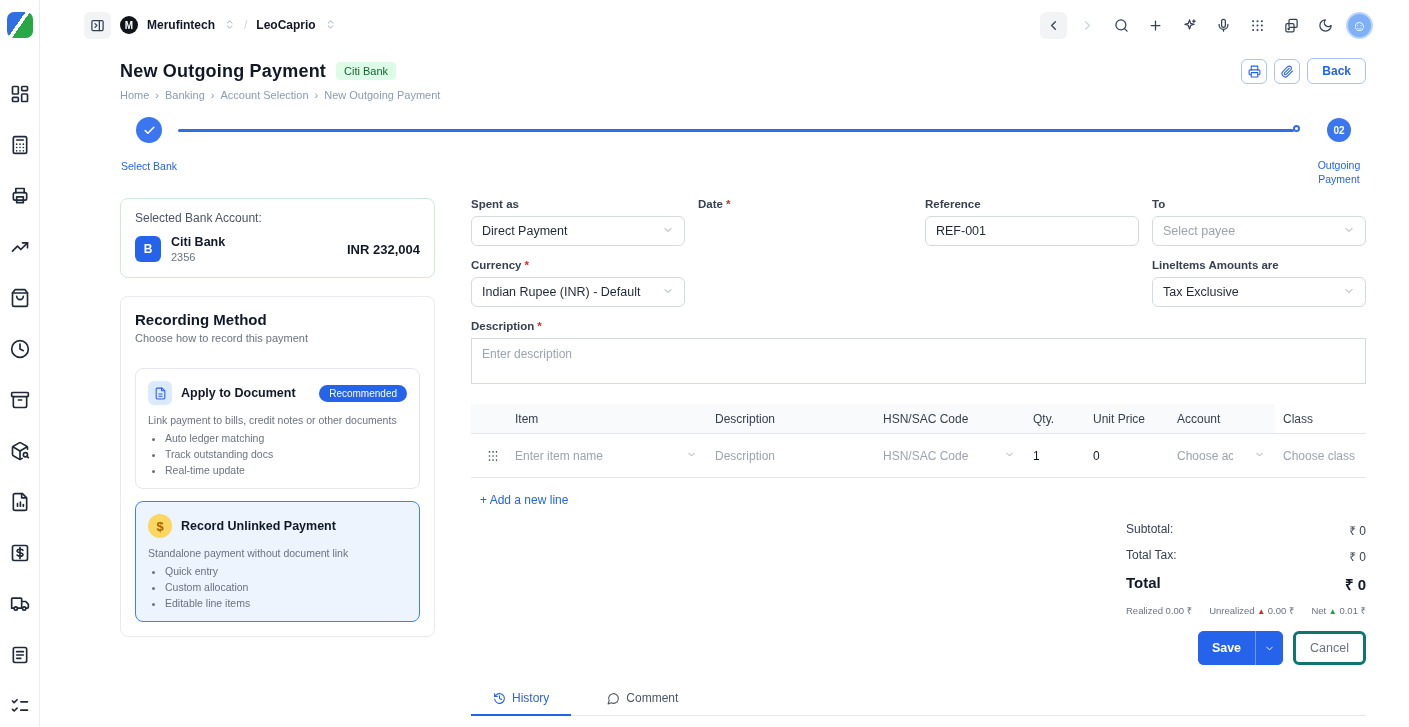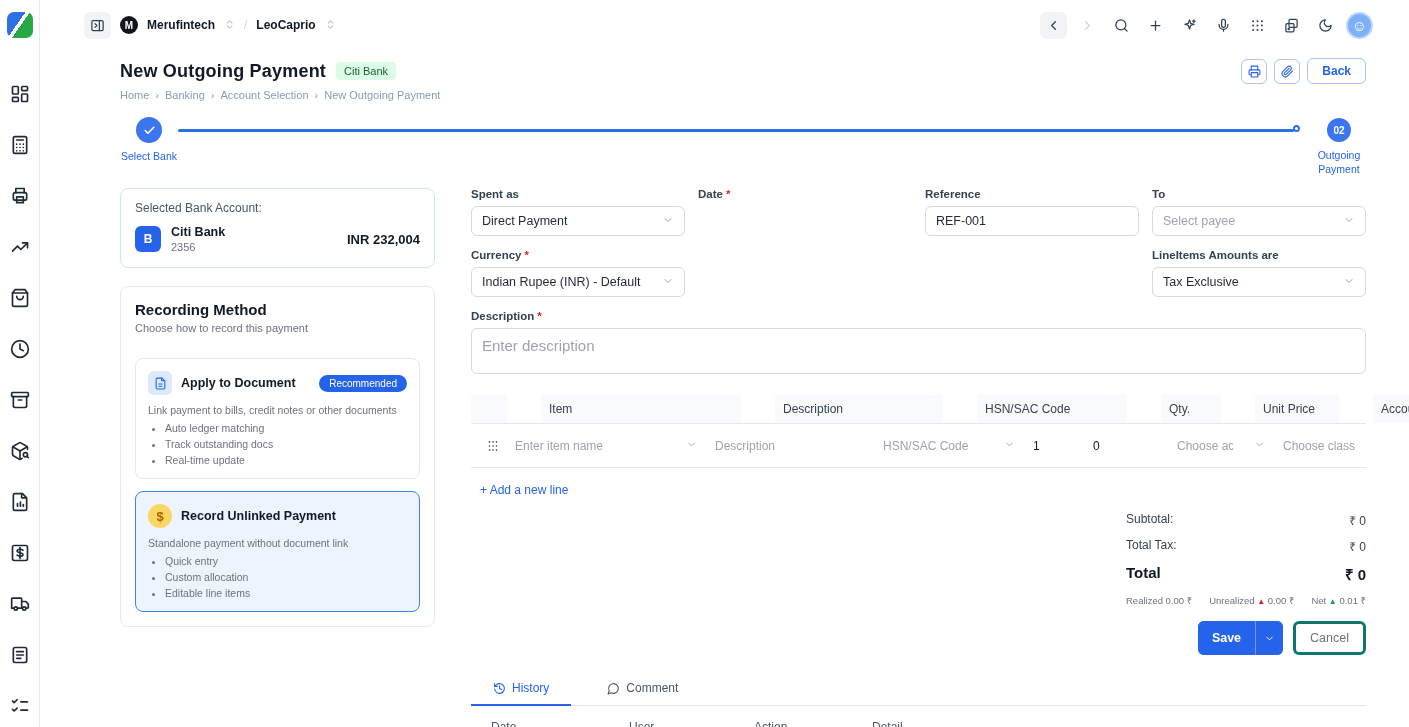--- a/index.html
+++ b/index.html
@@ -51,21 +51,21 @@
   .crumbs { margin-top:5px; font-size:11px; color:#8b9bb0; display:flex; gap:6px; align-items:center; }
   .crumbs .crumb { cursor:pointer; }
 
   
   .stepper { display:flex; align-items:flex-start; margin:16px 41px 8px 80px; }
   .step { display:flex; flex-direction:column; align-items:center; width:58px; flex:none; }
   .step-circle { width:26px; height:26px; border-radius:50%; background:#3b76f0; color:#fff;
     display:flex; align-items:center; justify-content:center; cursor:pointer; }
   .step-circle svg { width:13px; height:13px; stroke-width:3; }
   .step-circle.num { width:24px; height:24px; font-size:10px; font-weight:bold; margin-top:1px; }
-  .step-label { margin-top:6px; font-size:10.5px; color:#2563eb; text-align:center; line-height:1.35; }
+  .step-label { margin-top:16px; font-size:10.5px; color:#2563eb; text-align:center; line-height:1.35; }
   .step-line { flex:1; height:3px; background:#2f6fe4; border-radius:2px; margin-top:12px; }
   .step-dot { width:7px; height:7px; border:2px solid #2f6fe4; background:#fff; border-radius:50%;
     margin-top:8px; margin-left:-1px; flex:none; }
   .sp10 { width:10px; flex:none; }
 
   
   .content { display:flex; padding:4px 43px 0 80px; gap:36px; }
   .left-col { width:315px; flex:none; }
   .right-col { flex:1; min-width:0; }
 
@@ -102,27 +102,27 @@
   .req { color:#dc2626; }
   .control { height:30px; border:1px solid #d5d9e0; border-radius:6px; background:#fff;
     display:flex; align-items:center; padding:0 10px; font-size:12.5px; color:#1f2937; cursor:pointer;gap:8px; }
   .control .chev { margin-left:auto; color:#9ca3af; } .control .chev svg { width:12px; height:12px; }
   .control .cal { margin-left:auto; color:#374151; } .control .cal svg { width:13px; height:13px; }
   .control input { border:none; outline:none; width:100%; font-size:12.5px; color:#1f2937;
     font-family:"Liberation Sans", sans-serif; background:transparent; }
   .ph { color:#9ca3af; }
   .col4 { grid-column:4; }
   .desc-block { margin-bottom:16px; }
-  .desc-block textarea { width:100%; height:46px; border:1px solid #d5d9e0; border-radius:6px;
-    resize:none; padding:8px 10px; font-size:15px; font-family:"Liberation Sans", sans-serif; color:#1f2937; }
+  .desc-block textarea { width:100%; height:46px; border:1px solid #d5d9e0; border-radius:0;
+    resize:none; padding:8px 10px; font-size:12px; font-family:"Liberation Sans", sans-serif; color:#1f2937; }
   .desc-block textarea::placeholder { color:#9ca3af; }
 
   
   .it-grid { display:grid; grid-template-columns:36px 200px 168px 150px 60px 84px 106px 1fr; align-items:center; }
-  .it-head { height:30px; border-bottom:1px solid #e5e7eb;gap:34px; }
+  .it-head { height:30px; border-bottom:1px solid #e5e7eb; }
   .it-head > div { background:#f9fafb; height:100%; display:flex; align-items:center;
     font-size:12px; color:#374151; padding-left:8px; }
   .it-head > div:last-child { background:transparent; }
   .it-row { height:44px; border-bottom:1px solid #e5e7eb; }
   .it-row > div { padding-left:8px; font-size:12px; display:flex; align-items:center; }
   .handle { justify-content:center; color:#374151; cursor:grab; }
   .cell-select { cursor:pointer; }
   .cell-select .chev { color:#9ca3af; margin-left:auto; margin-right:10px; }
   .cell-select .chev svg { width:11px; height:11px; }
   .trunc { max-width:56px; overflow:hidden; white-space:nowrap; }

